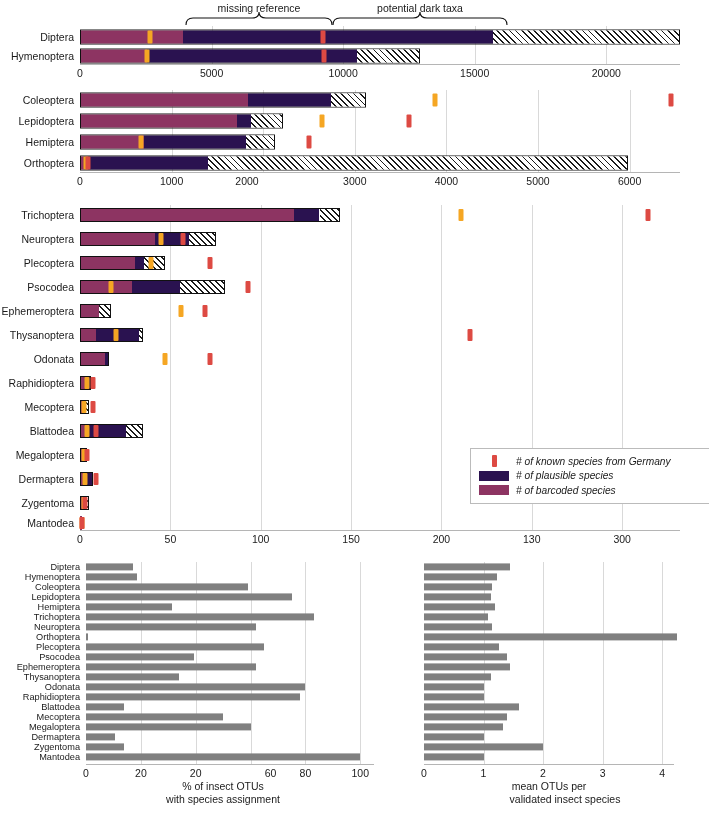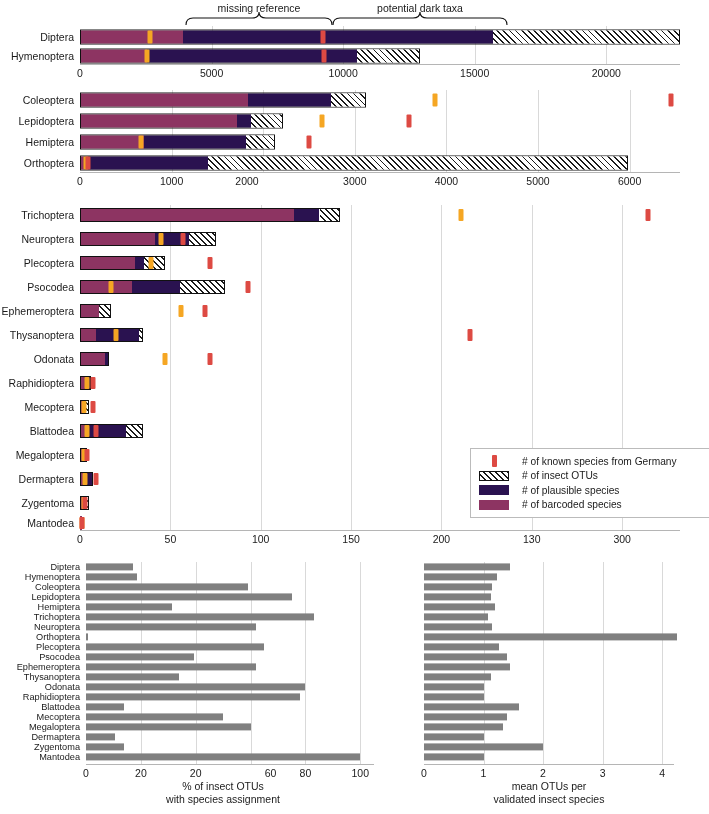--- a/index.html
+++ b/index.html
@@ -32,21 +32,21 @@
   .marker.barcoded{background:#f5a623;}
 
   .bracket{position:absolute;}
   .bracket-label{position:absolute;font-size:10.5px;color:#1a1a1a;
                  transform:translateX(-50%);white-space:nowrap;}
 
   .legend{position:absolute;border:1px solid #bbb;background:#fff;box-sizing:border-box;
           padding:5px 8px 5px 6px;}
   .legend-row{display:flex;align-items:center;height:14.5px;}
   .legend-key{width:34px;display:flex;justify-content:center;align-items:center;flex:0 0 34px;}
-  .legend-text{font-size:10.2px;color:#1a1a1a;margin-left:11px;white-space:nowrap;}
+  .legend-text{font-size:10.2px;color:#1a1a1a;margin-left:5px;white-space:nowrap;font-style:italic;}
   .k-bar{width:5px;height:12px;border-radius:1px;}
   .k-swatch{width:30px;height:10px;box-sizing:border-box;}
   .k-swatch.otu{border:1.1px solid #111;background:#fff;
     background-image:repeating-linear-gradient(45deg,#ffffff 0px,#ffffff 3px,#1a1a1a 3px,#1a1a1a 4.3px);}
   .k-swatch.plaus{background:#2a1250;}
   .k-swatch.valid{background:#8d3462;}
 
   .gbar{position:absolute;height:7.2px;background:#808080;transform:translateY(-50%);}
   .axtitle{position:absolute;font-size:10.5px;color:#1a1a1a;text-align:center;
            transform:translateX(-50%);line-height:12.5px;white-space:nowrap;}
@@ -293,26 +293,20 @@
       <div class="xtick" style="left:451.8px;">130</div>
       <div class="xtick" style="left:542.2px;">300</div>
     </div>
 
     <div class="legend" style="left:390px;top:243px;width:242px;">
       <div class="legend-row">
         <span class="legend-key">
             <span class="k-bar" style="background:#dd4a43;"></span>
           </span>
         <span class="legend-text"># of known species from Germany</span>
-      </div>
-      <div class="legend-row">
-        <span class="legend-key">
-            <span class="k-swatch otu"></span>
-          </span>
-        <span class="legend-text"># of insect OTUs</span>
       </div>
       <div class="legend-row">
         <span class="legend-key">
             <span class="k-swatch plaus"></span>
           </span>
         <span class="legend-text"># of plausible species</span>
       </div>
       <div class="legend-row">
         <span class="legend-key">
             <span class="k-swatch valid"></span>
@@ -414,17 +408,17 @@
       <div class="gbar" style="left:0;top:185px;width:119.0px;"></div>
       <div class="gbar" style="left:0;top:195px;width:59.5px;"></div>
 
       <div class="xtick" style="left:0;">0</div>
       <div class="xtick" style="left:59.5px;">1</div>
       <div class="xtick" style="left:119.0px;">2</div>
       <div class="xtick" style="left:178.6px;">3</div>
       <div class="xtick" style="left:238.1px;">4</div>
 
       <div class="axtitle" style="left:125px;top:218px;">mean OTUs per</div>
-      <div class="axtitle" style="left:125px;top:231px;">validated insect species</div>
+      <div class="axtitle" style="left:141px;top:231px;">validated insect species</div>
     </div>
   </div>
 
 </div>
 
 </body></html>

